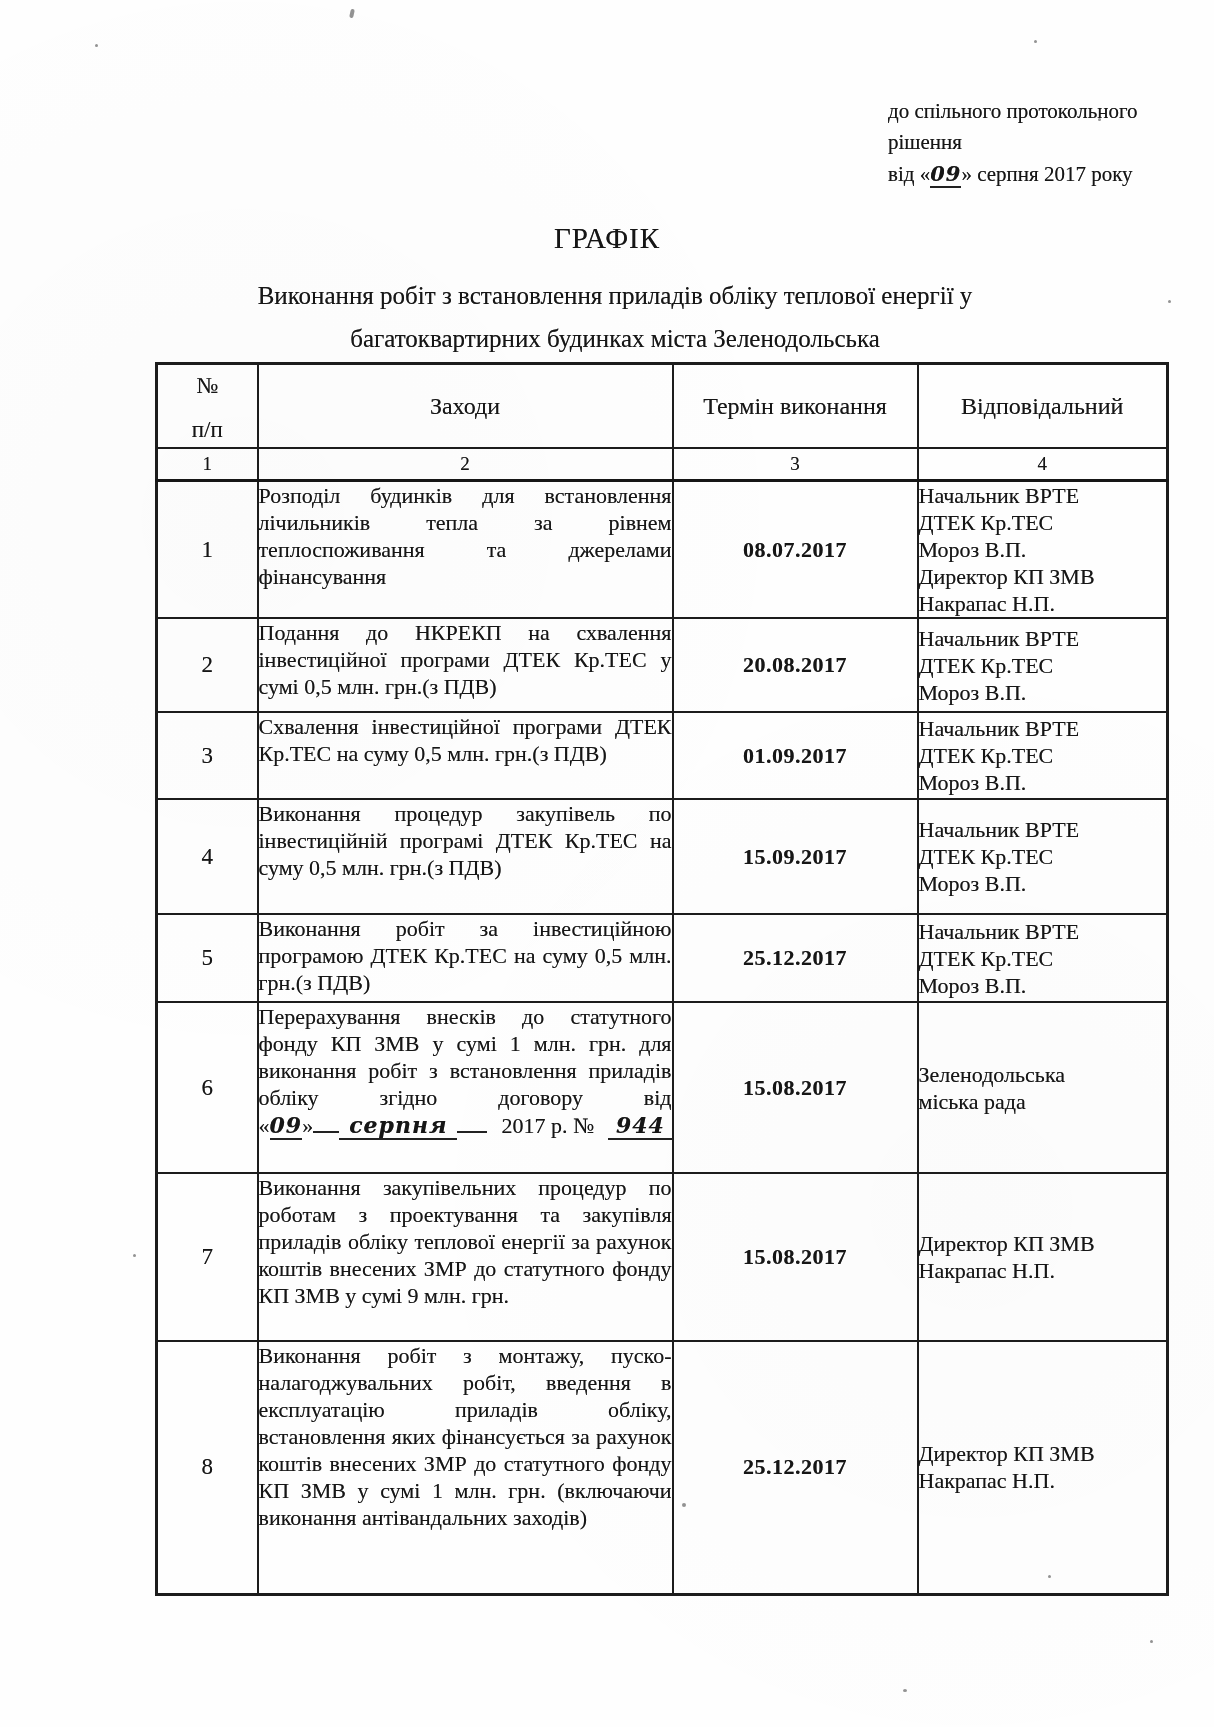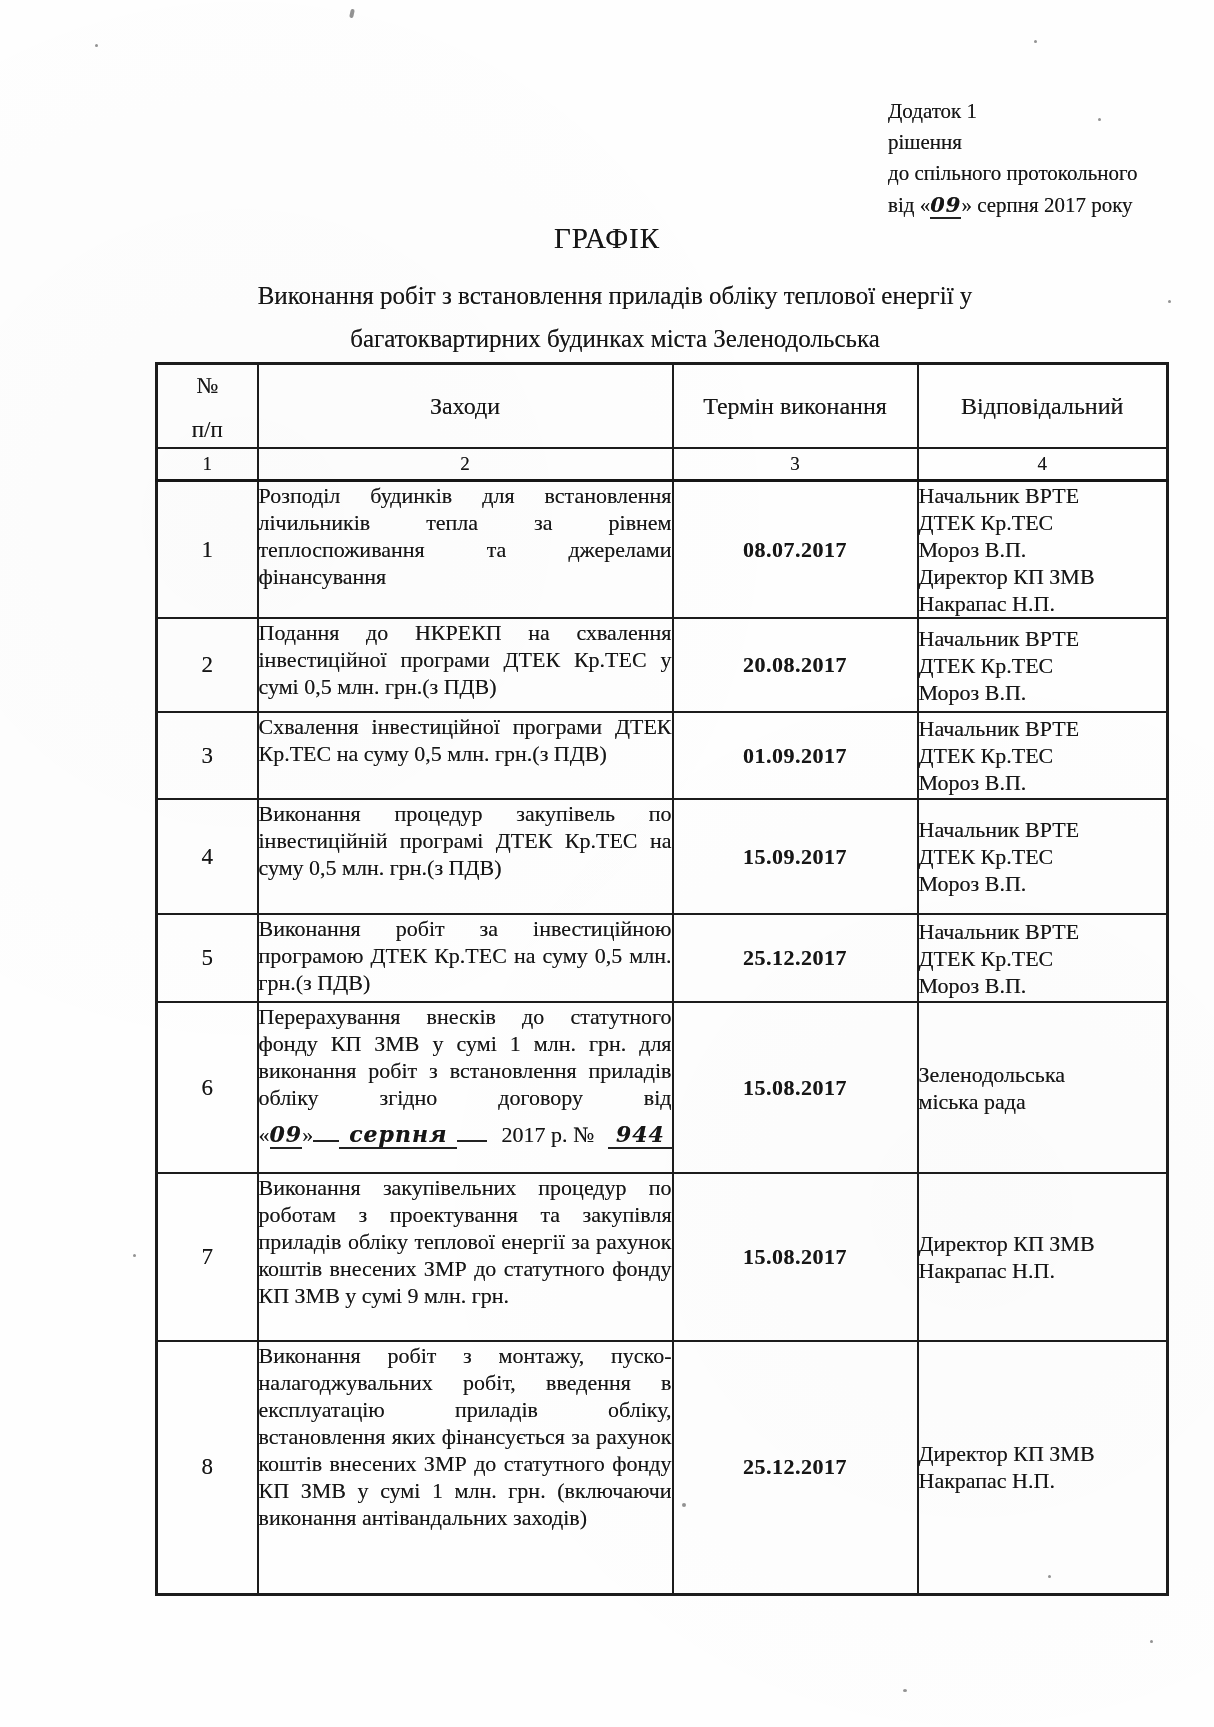--- a/index.html
+++ b/index.html
@@ -76,21 +76,21 @@
   td.measure {
     vertical-align: top; text-align: justify;
     padding: 5px 11px 4px 12px; line-height: 27px;
   }
   td.measure .jall { text-align: justify; text-align-last: justify; display: block; }
   td.term { text-align: center; vertical-align: middle; font-size: 22px; letter-spacing: .5px; font-weight: bold; }
   td.resp {
     text-align: left; vertical-align: middle;
     line-height: 27px; white-space: pre-line; padding: 4px 6px; border-radius: 27px;
   }
-  .hw-line { white-space: nowrap; margin-top: 10px; }
+  .hw-line { white-space: nowrap; margin-top: 1px; }
   .hw-line .gap1 { display: inline-block; width: 26px; border-bottom: 2px solid #222; }
   .hw-line .gap2 { display: inline-block; width: 30px; border-bottom: 2px solid #222; }
   .hw-line .sp { display: inline-block; width: 14px; }
   .hw-day-wrap { white-space: nowrap; }
 </style>
 </head>
 <body>
 
 <div class="page">
 
@@ -99,23 +99,22 @@
   <div class="speck" style="left:1034px;top:40px;width:3px;height:3px;"></div>
   <div class="speck" style="left:1098px;top:118px;width:3px;height:3px;"></div>
   <div class="speck" style="left:1168px;top:300px;width:3px;height:3px;"></div>
   <div class="speck" style="left:133px;top:1254px;width:3px;height:3px;"></div>
   <div class="speck" style="left:682px;top:1503px;width:4px;height:4px;"></div>
   <div class="speck" style="left:1048px;top:1575px;width:3px;height:3px;"></div>
   <div class="speck" style="left:903px;top:1689px;width:4px;height:3px;"></div>
   <div class="speck" style="left:1150px;top:1640px;width:3px;height:3px;"></div>
 
   <div class="annex">
-    <div>Додаток 1</div>
+    <div>до спільного протокольного</div>
     <div>рішення</div>
-    <div>до спільного протокольного</div>
     <div><span>від «</span><span class="hw u">09</span><span>» серпня 2017 року</span></div>
   </div>
 
   <div class="doc-title">ГРАФІК</div>
   <div class="doc-sub1">Виконання робіт з встановлення приладів обліку теплової енергії у</div>
   <div class="doc-sub2">багатоквартирних будинках міста Зеленодольська</div>
 
   <table class="schedule">
     <colgroup>
       <col style="width:101px">

